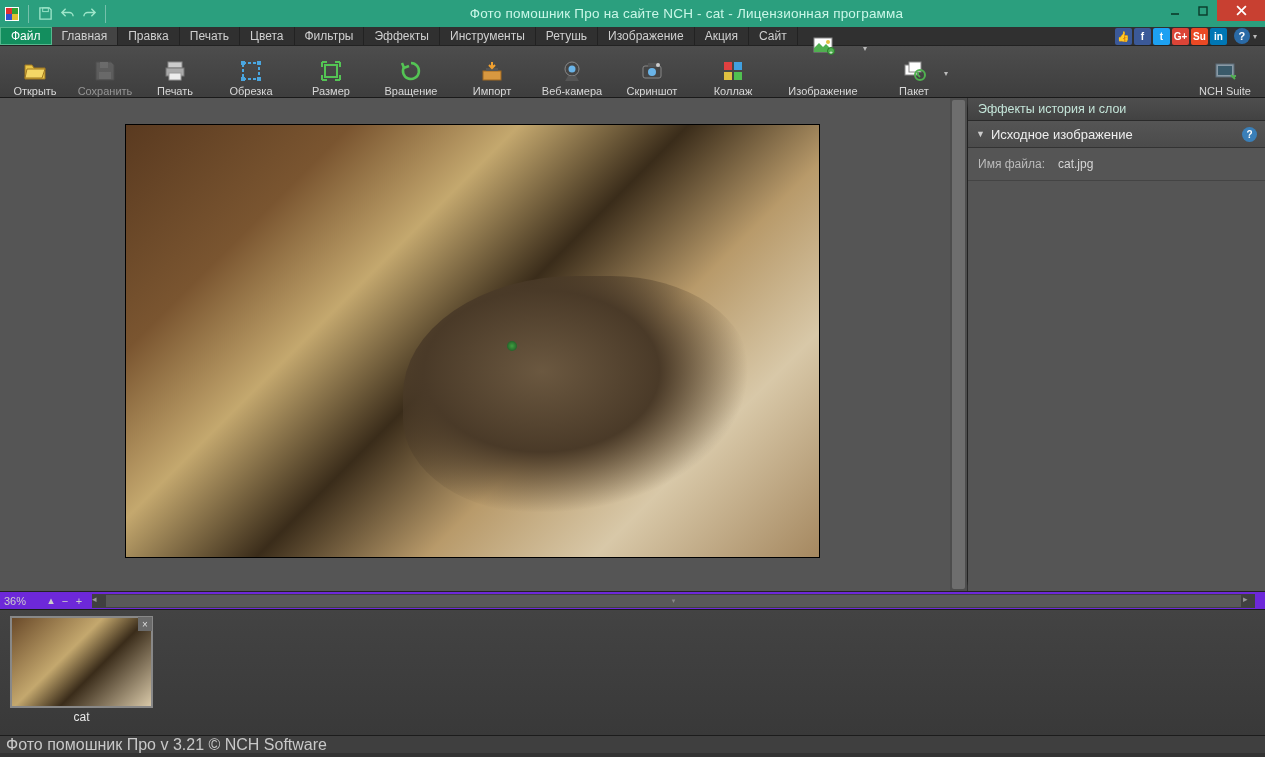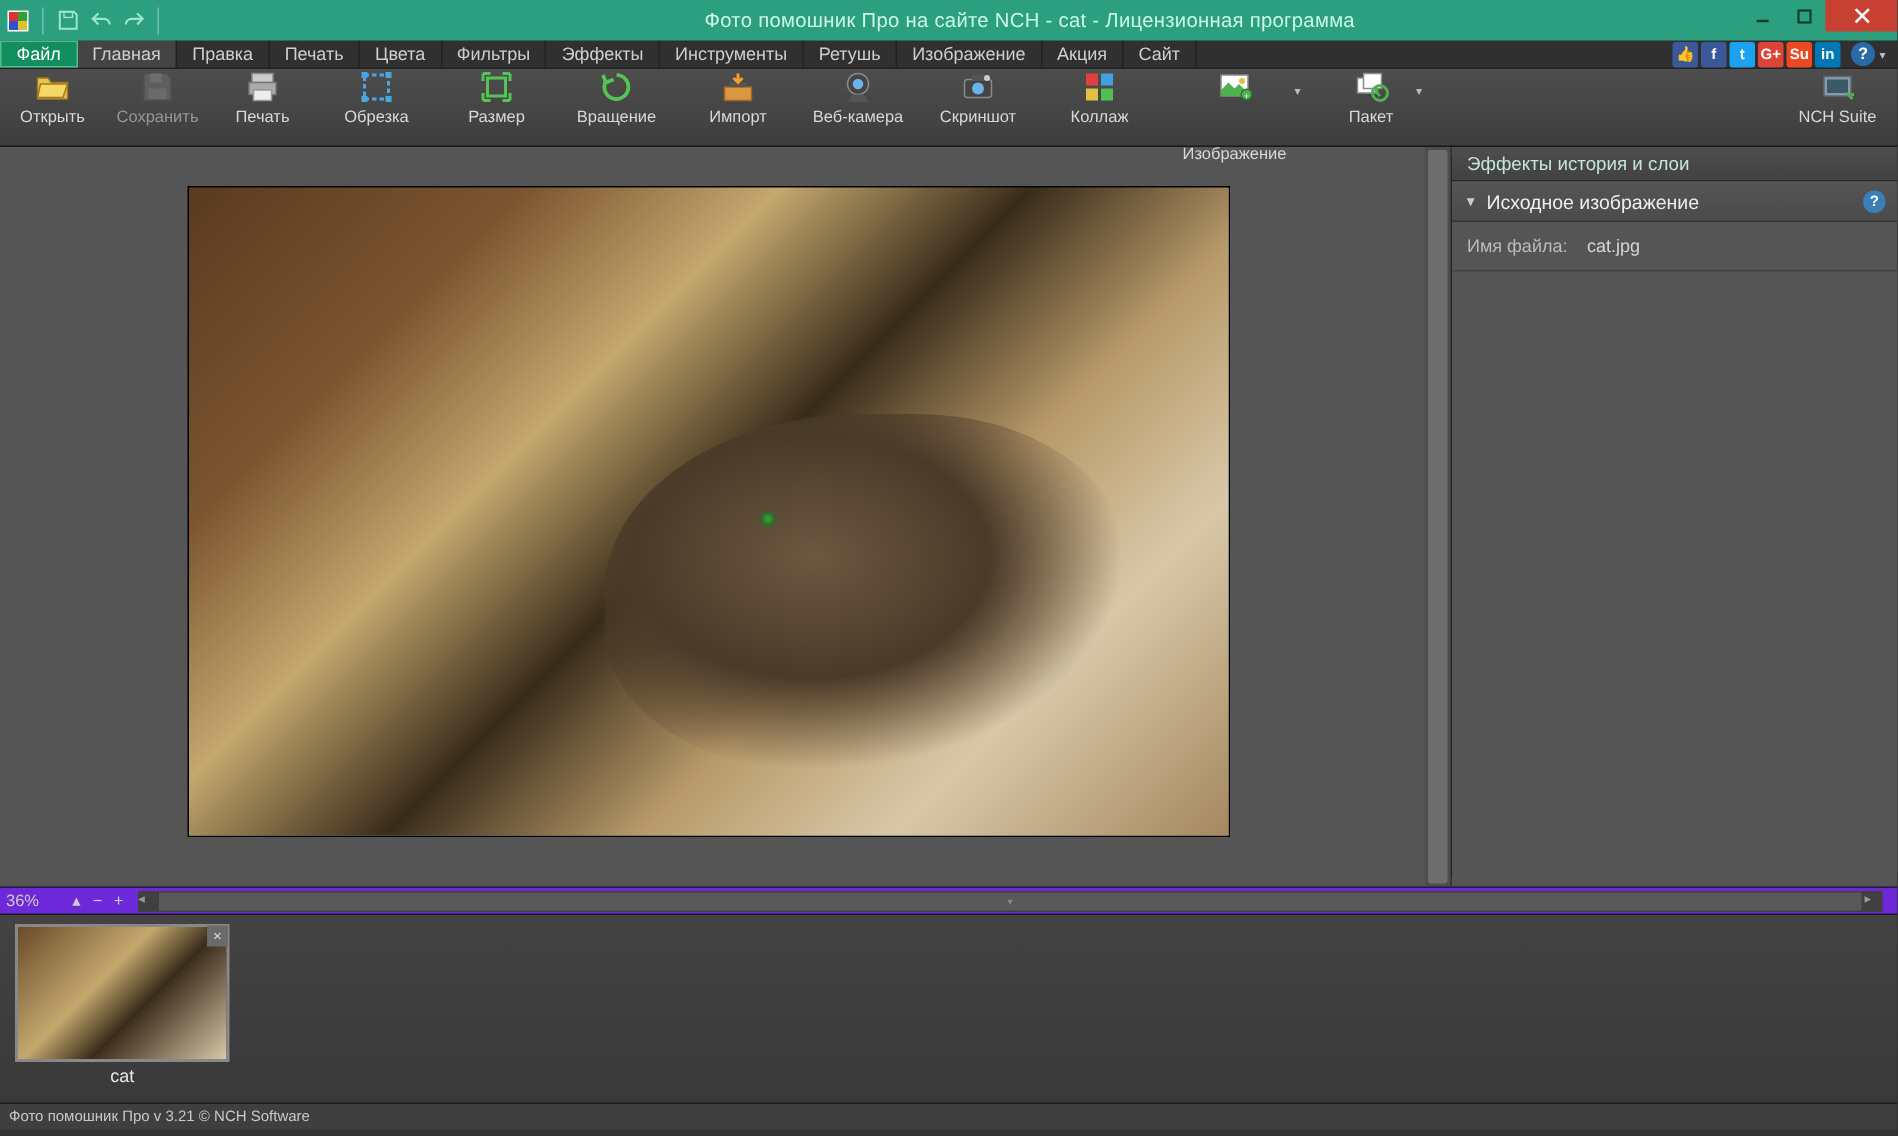--- a/index.html
+++ b/index.html
@@ -22,21 +22,21 @@
 .menuitem { padding:0 10px; font-size:12px; color:#cfcfcf; display:flex; align-items:center; cursor:default; border-right:1px solid #222;}
 .menuitem.active-file { background:#138e5e; color:#fff; border:1px solid #55b88e;}
 .menuitem.active-main { background:#444; }
 .menubar-spacer { flex:1; }
 .social { display:flex; gap:2px; align-items:center; padding-right:4px; }
 .social .sbtn { width:17px; height:17px; border-radius:2px; display:flex; align-items:center; justify-content:center; font-size:10px; font-weight:bold; color:#fff; }
 .help-icon { width:16px; height:16px; border-radius:50%; background:#2a6aa6; color:#fff; font-size:11px; font-weight:bold; display:flex; align-items:center; justify-content:center; margin:0 1px 0 5px;}
 .help-arrow { font-size:8px; color:#bbb; margin-right:4px;}
 
 
-.toolbar { height:52px; background:linear-gradient(#4d4d4d,#3e3e3e); border-bottom:1px solid #1a1a1a; display:flex; align-items:flex-start; }
+.toolbar { height:52px; background:linear-gradient(#4d4d4d,#3e3e3e); border-bottom:1px solid #1a1a1a; display:flex; align-items:flex-end; }
 .tbtn { width:80px; display:flex; flex-direction:column; align-items:center; justify-content:center; gap:2px; cursor:default; }
 .tbtn.wide { width:100px;gap:27px; }
 .tbtn.narrow { width:70px; }
 .tbtn.disabled { opacity:.55; }
 .tbtn .lbl { font-size:11px; color:#d8d8d8; }
 .tbtn svg { width:24px; height:24px; }
 .tsep { width:1px; background:linear-gradient(#666,#2a2a2a); margin:4px 0; }
 .tbtn.split { position:relative; }
 .tbtn.split:after { content:"▾"; position:absolute; right:6px; top:10px; font-size:8px; color:#bbb; }
 .toolbar-spacer { flex:1; }
@@ -76,21 +76,21 @@
 .hscroll .grip { position:absolute; left:50%; top:50%; transform:translate(-50%,-50%); font-size:7px; color:#888;}
 
 
 .thumbstrip { height:126px; background:linear-gradient(#434343,#393939); border-top:1px solid #1a1a1a; padding:6px 10px; display:flex; gap:8px;}
 .thumb-card { width:143px; }
 .thumb-img { width:143px; height:92px; border:2px solid #888; background:linear-gradient(135deg,#6a4a2a 0%,#c4a86e 40%,#3a2c1a 60%,#d8c8a8 100%); position:relative;}
 .thumb-img .xbtn { position:absolute; right:-1px; top:-1px; width:14px; height:14px; background:#6a6a6a; color:#ddd; font-size:10px; display:flex; align-items:center; justify-content:center;}
 .thumb-lbl { text-align:center; font-size:12px; color:#e8e8e8; padding-top:2px;}
 
 
-.statusbar { height:18px; background:#3f3f3f; color:#c8c8c8; font-size:10px; display:flex; align-items:center; padding-left:6px; border-top:1px solid #1c1c1c;text-align:right;}
+.statusbar { height:18px; background:#3f3f3f; color:#c8c8c8; font-size:16px; display:flex; align-items:center; padding-left:6px; border-top:1px solid #1c1c1c;text-align:right;}
 
 </style>
 </head>
 <body>
 
 <div class="titlebar">
   <div class="titlebar-icons">
     <div class="tbicon">
       <svg width="16" height="16" viewBox="0 0 16 16">
           <rect x="1" y="1" width="14" height="14" fill="#fff"></rect>

